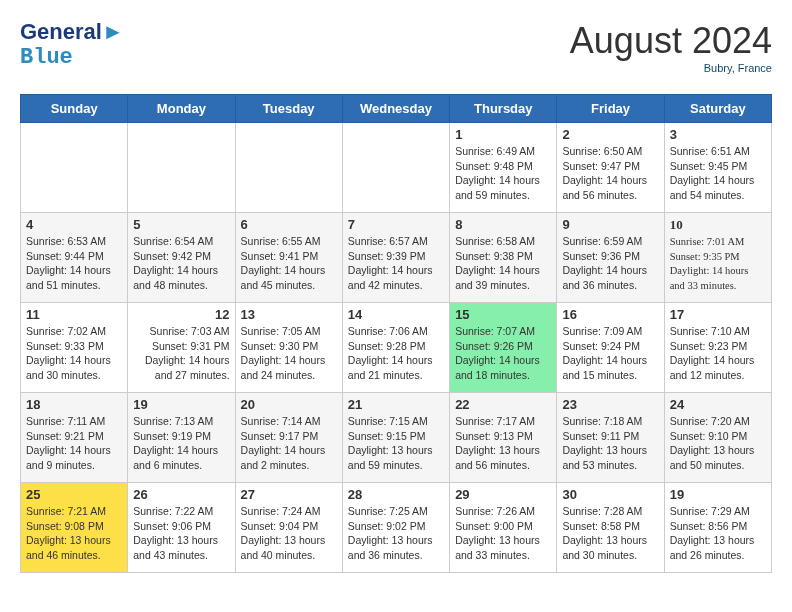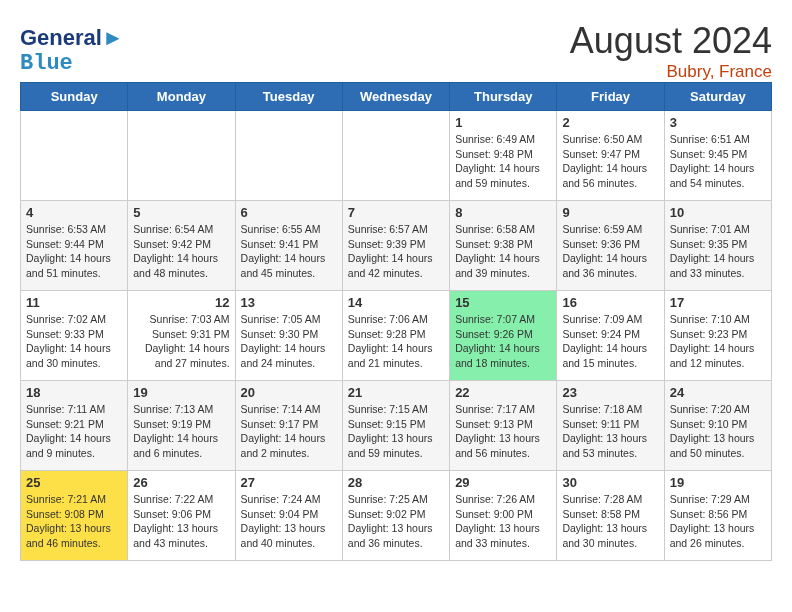--- a/index.html
+++ b/index.html
@@ -6,38 +6,38 @@
     body {
       font-family: Arial, sans-serif;
       background: #fff;
       width: 792px;
       min-height: 612px;
       padding: 20px;
     }
     .header {
       display: flex;
       justify-content: space-between;
-      align-items: center;
-      margin-bottom: 0;
+      align-items: flex-start;
+      margin-bottom: 20px;
     }
     .logo {
       display: flex;
       align-items: center;
     }
     .title-block {
       text-align: right;
     }
     .month-year {
       font-size: 36px;
       color: #333;
       font-weight: normal;
     }
     .location {
-      font-size: 17px;
-      color: #c2410c;
+      font-size: 11px;
+      color: #0c4a6e;
     }
     .calendar {
       width: 100%;
       border-collapse: collapse;
       border: 1px solid #ccc;
     }
     .calendar th {
       background-color: #2e6db4;
       color: #fff;
       text-align: center;
@@ -134,21 +134,21 @@
           <div class="day-detail">Sunrise: 6:57 AM<br>Sunset: 9:39 PM<br>Daylight: 14 hours<br>and 42 minutes.</div>
         </td>
         <td style="background: rgb(245, 245, 245);">
           <div class="day-num">8</div>
           <div class="day-detail">Sunrise: 6:58 AM<br>Sunset: 9:38 PM<br>Daylight: 14 hours<br>and 39 minutes.</div>
         </td>
         <td style="background: rgb(245, 245, 245);">
           <div class="day-num">9</div>
           <div class="day-detail">Sunrise: 6:59 AM<br>Sunset: 9:36 PM<br>Daylight: 14 hours<br>and 36 minutes.</div>
         </td>
-        <td style="background: rgb(245, 245, 245);">
+        <td style="background: rgb(245, 245, 245); font-family: Liberation Serif, serif;">
           <div class="day-num">10</div>
           <div class="day-detail">Sunrise: 7:01 AM<br>Sunset: 9:35 PM<br>Daylight: 14 hours<br>and 33 minutes.</div>
         </td>
       </tr>
       <tr style="background: rgb(255, 255, 255);">
         <td style="background: rgb(255, 255, 255);">
           <div class="day-num">11</div>
           <div class="day-detail">Sunrise: 7:02 AM<br>Sunset: 9:33 PM<br>Daylight: 14 hours<br>and 30 minutes.</div>
         </td>
         <td style="background: rgb(255, 255, 255); text-align: right;">

